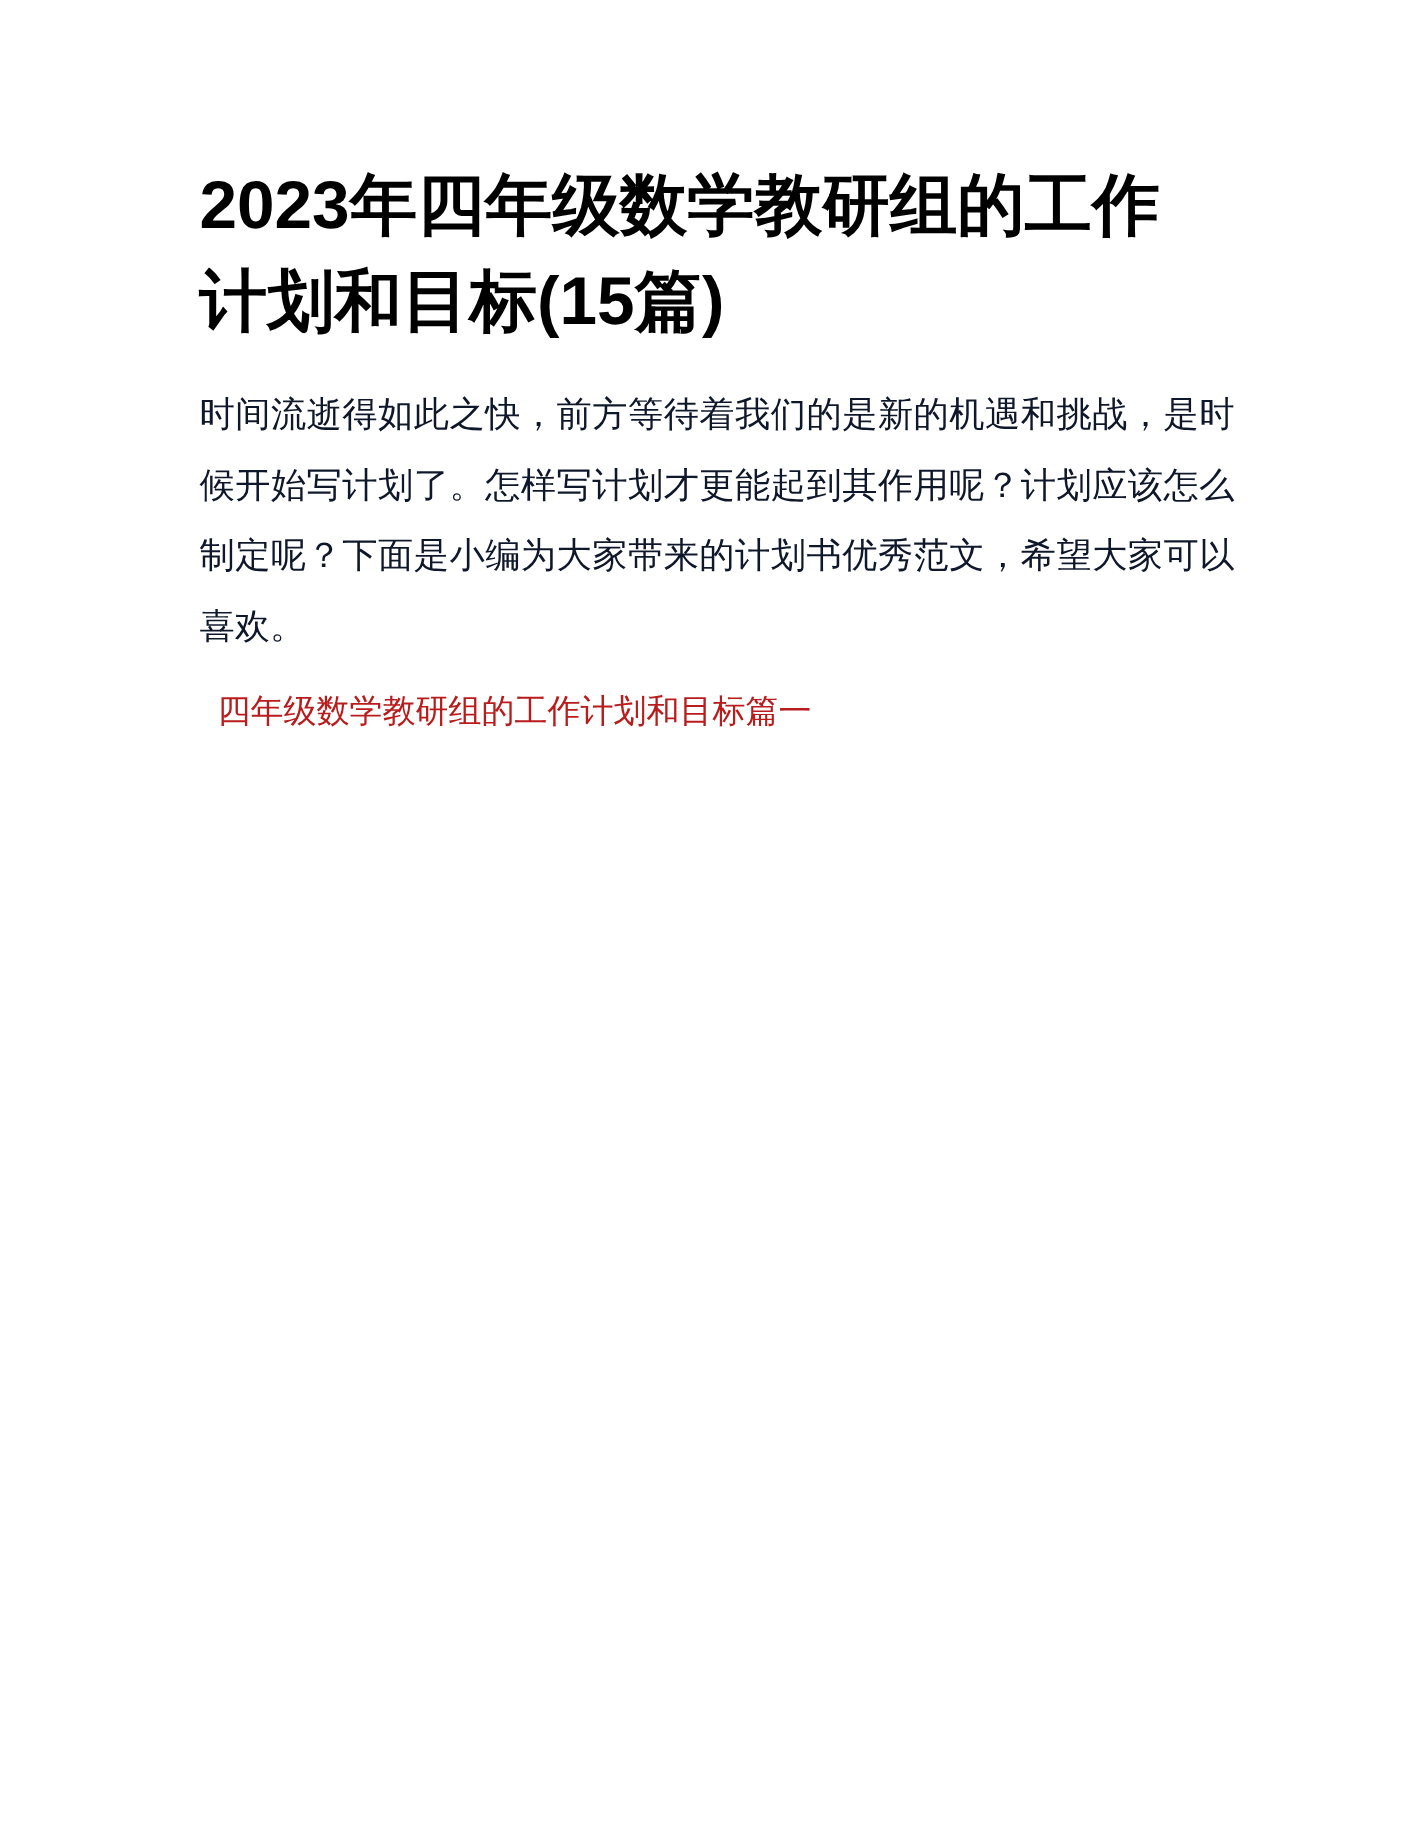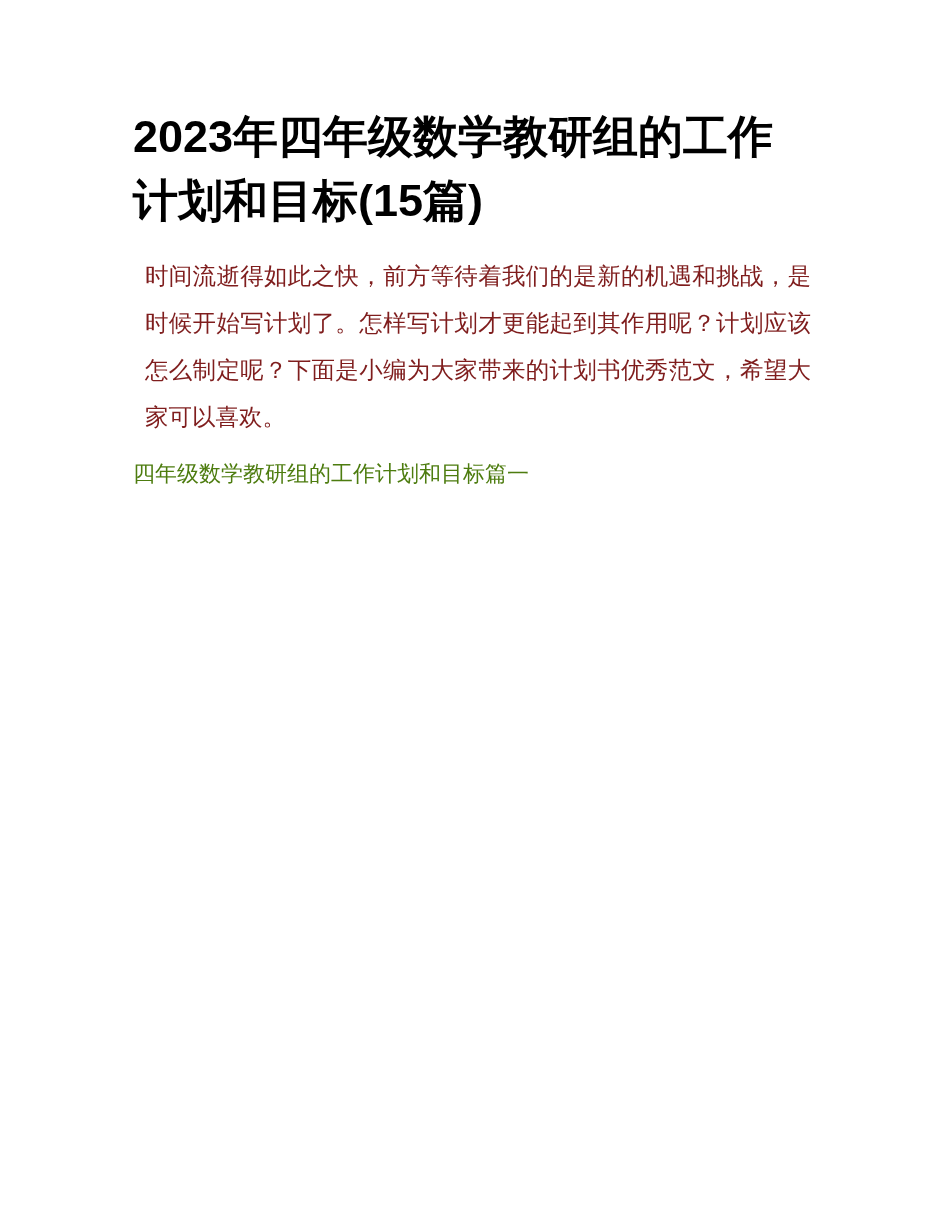--- a/index.html
+++ b/index.html
@@ -32,34 +32,34 @@
     line-height: 1.42;
     color: #000000;
     letter-spacing: 0px;
     margin: 0 0 20px 0;
     width: 680px;
   }
   .para {
     font-family: Liberation Sans, sans-serif;
     font-size: 23.5px;
     line-height: 2.0;
-    color: #7f1d1d;
-    margin: 12px;
+    color: #0f172a;
+    margin: 0;
     text-align: justify;
     text-justify: inter-ideograph;
   }
   .para.indent-none {
     text-indent: 0;
   }
   .para-sub {
     font-family: Liberation Sans, sans-serif;
     font-size: 22px;
     line-height: 1.9;
-    color: #4d7c0f;
-    margin: 0;
+    color: #b91c1c;
+    margin: 12px;
   }
 </style>
 </head>
 <body>
 
 <div class="page">
   <div class="content">
     <h1 class="doc-title">2023年四年级数学教研组的工作计划和目标(15篇)</h1>
     <p class="para indent-none">时间流逝得如此之快，前方等待着我们的是新的机遇和挑战，是时候开始写计划了。怎样写计划才更能起到其作用呢？计划应该怎么制定呢？下面是小编为大家带来的计划书优秀范文，希望大家可以喜欢。</p>
     <p class="para-sub">四年级数学教研组的工作计划和目标篇一</p>

